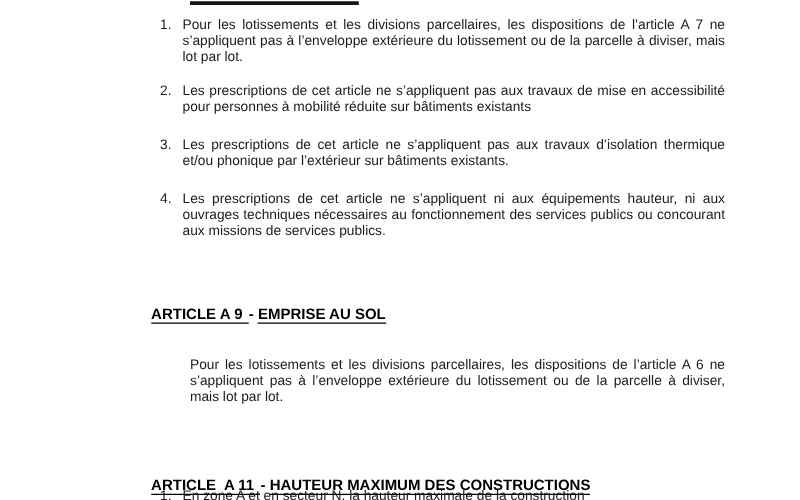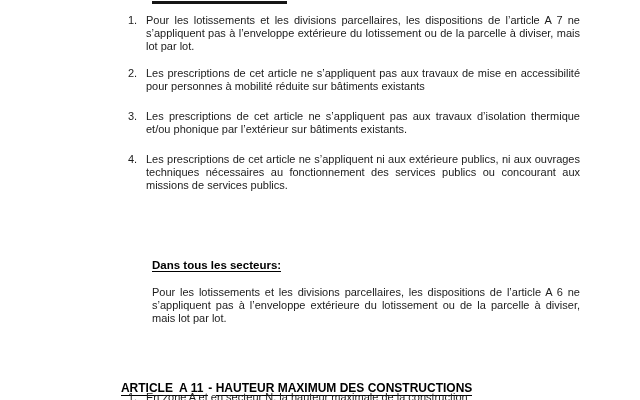--- a/index.html
+++ b/index.html
@@ -99,27 +99,27 @@
     <span class="item-text">Les prescriptions de cet article ne s’appliquent pas aux travaux de mise en accessibilité pour personnes à mobilité réduite sur bâtiments existants</span>
   </div>
 
   <div class="list-item item-3">
     <span class="marker">3.</span>
     <span class="item-text">Les prescriptions de cet article ne s’appliquent pas aux travaux d’isolation thermique et/ou phonique par l’extérieur sur bâtiments existants.</span>
   </div>
 
   <div class="list-item item-4">
     <span class="marker">4.</span>
-    <span class="item-text">Les prescriptions de cet article ne s’appliquent ni aux extérieure publics, ni aux ouvrages techniques nécessaires au fonctionnement des services publics ou concourant aux missions de services publics.</span>
+    <span class="item-text">Les prescriptions de cet article ne s’appliquent ni aux équipements hauteur, ni aux ouvrages techniques nécessaires au fonctionnement des services publics ou concourant aux missions de services publics.</span>
   </div>
 
+  <div class="article-heading heading-a9">
+    <span class="u">ARTICLE A 9</span><span>- </span><span class="u2">EMPRISE AU SOL</span>
+  </div>
 
-  <div class="subheading">
-    <span class="u2">Dans tous les secteurs:</span>
-  </div>
 
   <div class="body-paragraph">Pour les lotissements et les divisions parcellaires, les dispositions de l’article A 6 ne s’appliquent pas à l’enveloppe extérieure du lotissement ou de la parcelle à diviser, mais lot par lot.</div>
 
   <div class="article-heading heading-a10">
     <span class="u">ARTICLE  A 11</span><span>- </span><span class="u2">HAUTEUR MAXIMUM DES CONSTRUCTIONS</span>
   </div>
 
   <div class="list-item item-partial">
     <span class="marker">1.</span>
     <span class="item-text">En zone A et en secteur N, la hauteur maximale de la construction</span>

